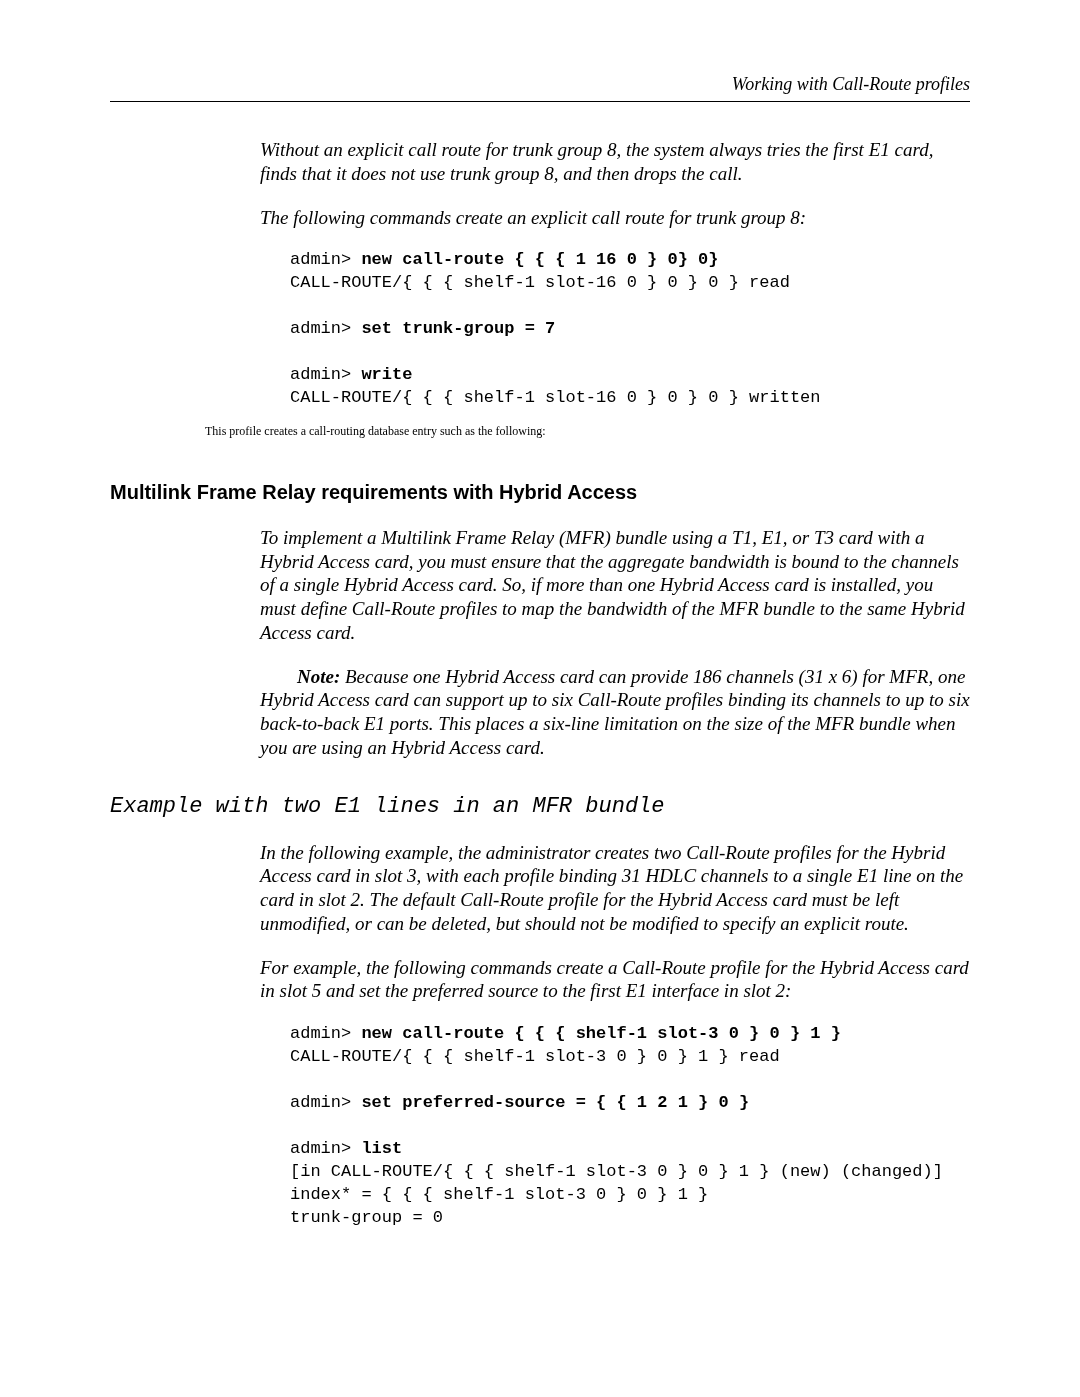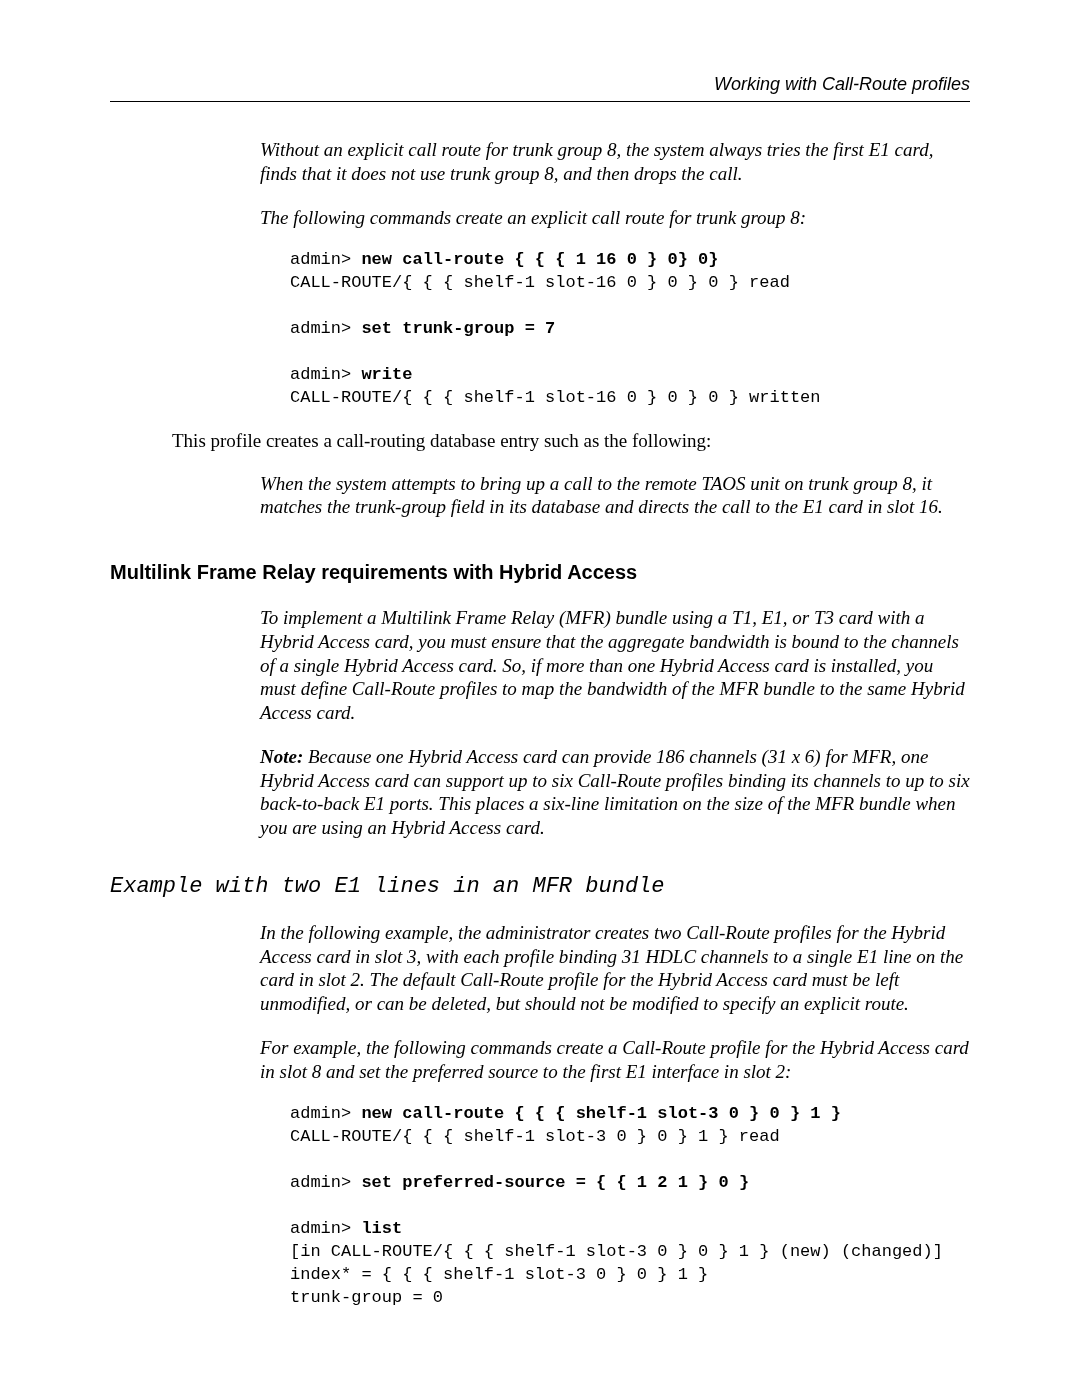--- a/index.html
+++ b/index.html
@@ -18,41 +18,41 @@
   .running-head {
     text-align: right;
     margin-bottom: 4px;
   }
   .running-head-title {
     font-family: Arial, Helvetica, sans-serif;
     font-weight: bold;
     font-size: 18px;
   }
   .running-head-sub {
-    font-family: Liberation Sans, sans-serif;
+    font-family: Liberation Serif, serif;
     font-style: italic;
     font-size: 18px;
     margin-top: 2px;
   }
   hr.head-rule {
     border: none;
     border-top: 1.5px solid #000;
     margin: 6px 0 36px 0;
   }
   .body-text {
     font-size: 19px;
     line-height: 1.25;
     margin-left: 150px;
     margin-bottom: 20px;
     font-style: italic;
   }
   .body-text-nomargin {
-    font-size: 19px;
+    font-size: 12px;
     line-height: 1.25;
-    margin-left: 62px;
+    margin-left: 95px;
     margin-bottom: 8px;
   }
   pre.code {
     font-family: "Courier New", Courier, monospace;
     font-size: 17px;
     line-height: 1.35;
     margin: 4px 0 14px 180px;
     white-space: pre;
   }
   pre.code .b { font-weight: bold; }
@@ -63,21 +63,21 @@
     margin: 4px 0 28px 150px;
     white-space: pre;
   }
   h2.section-heading {
     font-family: Arial, Helvetica, sans-serif;
     font-weight: bold;
     font-size: 20px;
     margin: 42px 0 22px 0;
   }
   .note { }
-  .note-label { font-weight: bold; }
+  .note-label { font-weight: bold; margin-left: 37px; }
   h3.sub-heading {
     font-family: Liberation Mono, monospace;
     font-style: italic;
     font-weight: normal;
     font-size: 22px;
     margin: 34px 0 22px 0;
   }
 </style>
 </head>
 <body>
@@ -96,32 +96,31 @@
 <span>CALL-ROUTE/{ { { shelf-1 slot-16 0 } 0 } 0 } read</span>
 
 <span>admin&gt; </span><span class="b">set trunk-group = 7</span>
 
 <span>admin&gt; </span><span class="b">write</span>
 <span>CALL-ROUTE/{ { { shelf-1 slot-16 0 } 0 } 0 } written</span></pre>
 
   <p class="body-text-nomargin">This profile creates a call-routing database entry such as the following:</p>
 
 
-  <p class="body-text">When the system attempts to bring up a call to the remote TAOS unit on trunk group 8, it matches the trunk-group field in its database and directs the call to the E1 card in slot 16.</p>
 
   <h2 class="section-heading">Multilink Frame Relay requirements with Hybrid Access</h2>
 
   <p class="body-text">To implement a Multilink Frame Relay (MFR) bundle using a T1, E1, or T3 card with a Hybrid Access card, you must ensure that the aggregate bandwidth is bound to the channels of a single Hybrid Access card. So, if more than one Hybrid Access card is installed, you must define Call-Route profiles to map the bandwidth of the MFR bundle to the same Hybrid Access card.</p>
 
   <p class="body-text note"><span class="note-label">Note:</span><span>  Because one Hybrid Access card can provide 186 channels (31 x 6) for MFR, one Hybrid Access card can support up to six Call-Route profiles binding its channels to up to six back-to-back E1 ports. This places a six-line limitation on the size of the MFR bundle when you are using an Hybrid Access card.</span></p>
 
   <h3 class="sub-heading">Example with two E1 lines in an MFR bundle</h3>
 
   <p class="body-text">In the following example, the administrator creates two Call-Route profiles for the Hybrid Access card in slot 3, with each profile binding 31 HDLC channels to a single E1 line on the card in slot 2. The default Call-Route profile for the Hybrid Access card must be left unmodified, or can be deleted, but should not be modified to specify an explicit route.</p>
-  <p class="body-text">For example, the following commands create a Call-Route profile for the Hybrid Access card in slot 8 and set the preferred source to the first E1 interface in slot 2:</p>
+  <p class="body-text">For example, the following commands create a Call-Route profile for the Hybrid Access card in slot 5 and set the preferred source to the first E1 interface in slot 2:</p>
 
   <pre class="code"><span>admin&gt; </span><span class="b">new call-route { { { shelf-1 slot-3 0 } 0 } 1 }</span>
 <span>CALL-ROUTE/{ { { shelf-1 slot-3 0 } 0 } 1 } read</span>
 
 <span>admin&gt; </span><span class="b">set preferred-source = { { 1 2 1 } 0 }</span>
 
 <span>admin&gt; </span><span class="b">list</span>
 <span>[in CALL-ROUTE/{ { { shelf-1 slot-3 0 } 0 } 1 } (new) (changed)]</span>
 <span>index* = { { { shelf-1 slot-3 0 } 0 } 1 }</span>
 <span>trunk-group = 0</span>

